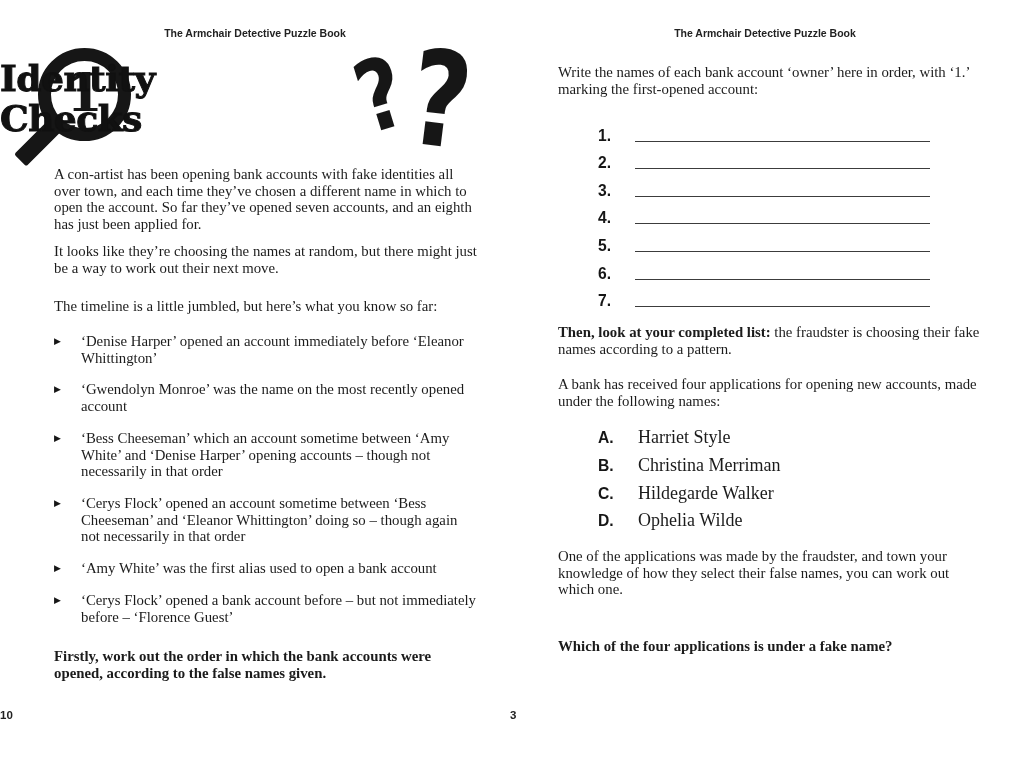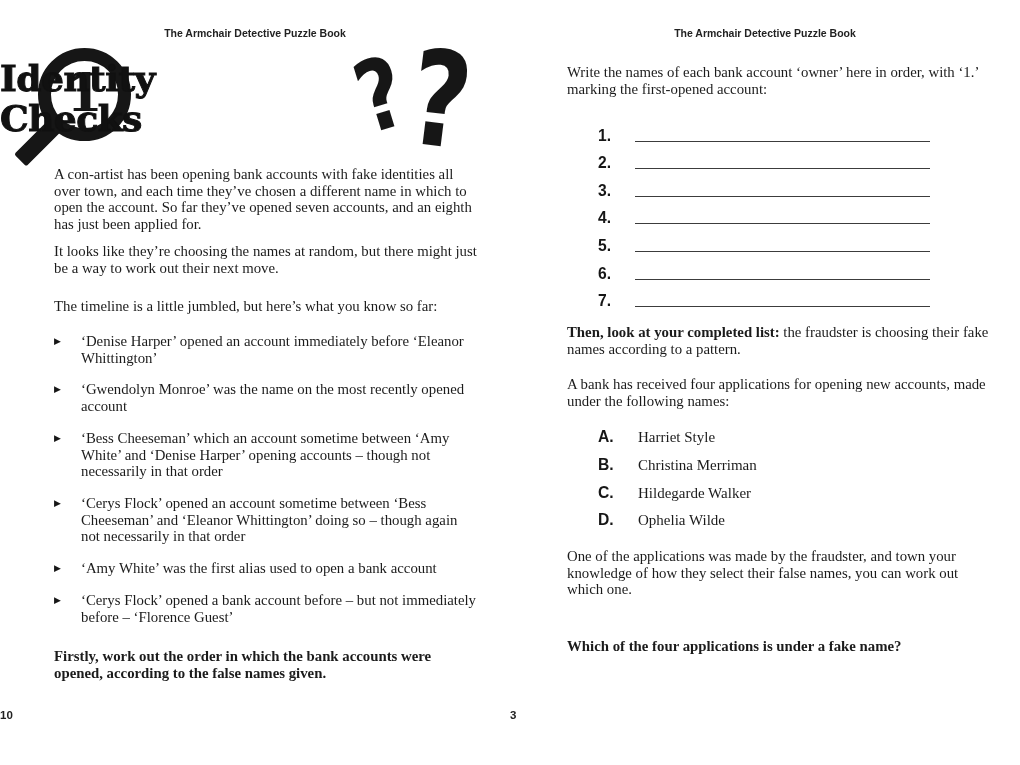--- a/index.html
+++ b/index.html
@@ -28,21 +28,21 @@
   .qmarks{position:absolute;left:352px;top:42px;width:120px;height:125px;
     font-family:"DejaVu Sans", sans-serif;font-weight:bold;color:#161616;}
   .q-small{position:absolute;left:0px;top:14px;font-size:98px;line-height:0.8;
     transform:rotate(-17deg) scaleX(0.8);transform-origin:center;}
   .q-big{position:absolute;left:50px;top:6px;font-size:132px;line-height:0.8;
     transform:rotate(7deg) scaleX(0.78);transform-origin:center;}
 
   
   .block{position:absolute;font-size:14.8px;line-height:1.13;}
   .col-left{left:54px;width:424px;}
-  .col-right{left:48px;width:422px;margin-left:9px;}
+  .col-right{left:48px;width:422px;}
   .bold{font-weight:bold;}
 
   
   .clue{display:flex;margin-bottom:15px;}
   .clue-marker{width:27px;flex:none;font-size:9px;padding-top:3px;color:#161616;
     font-family:"DejaVu Sans", sans-serif;}
   .clue-text{flex:1;}
 
   
   .answer-list{position:absolute;left:88px;top:118px;width:332px;}
@@ -50,21 +50,21 @@
   .answer-num{width:37px;flex:none;font-family:"Liberation Sans", sans-serif;font-weight:bold;
     font-size:17px;line-height:1;transform:scaleX(0.92);transform-origin:left bottom;
     padding-bottom:2px;color:#161616;}
   .answer-line{flex:1;border-bottom:1.5px solid #3c3c3c;height:1px;margin-bottom:4px;}
 
   
   .app-list{position:absolute;left:88px;top:427px;width:340px;}
   .app-row{display:flex;align-items:baseline;height:27.8px;}
   .app-letter{width:40px;flex:none;font-family:"Liberation Sans", sans-serif;font-weight:bold;
     font-size:16.5px;color:#161616;transform:scaleX(0.95);transform-origin:left bottom;}
-  .app-name{font-size:15px;}
+  .app-name{font-size:18px;}
 
   .page-number{position:absolute;top:709px;left:0;width:100%;text-align:left;
     font-family:"Liberation Sans", sans-serif;font-size:11.5px;font-weight:600;color:#222;}
 </style>
 </head>
 <body>
 
 <div id="spread">
 
   <div class="page" id="page-left">

